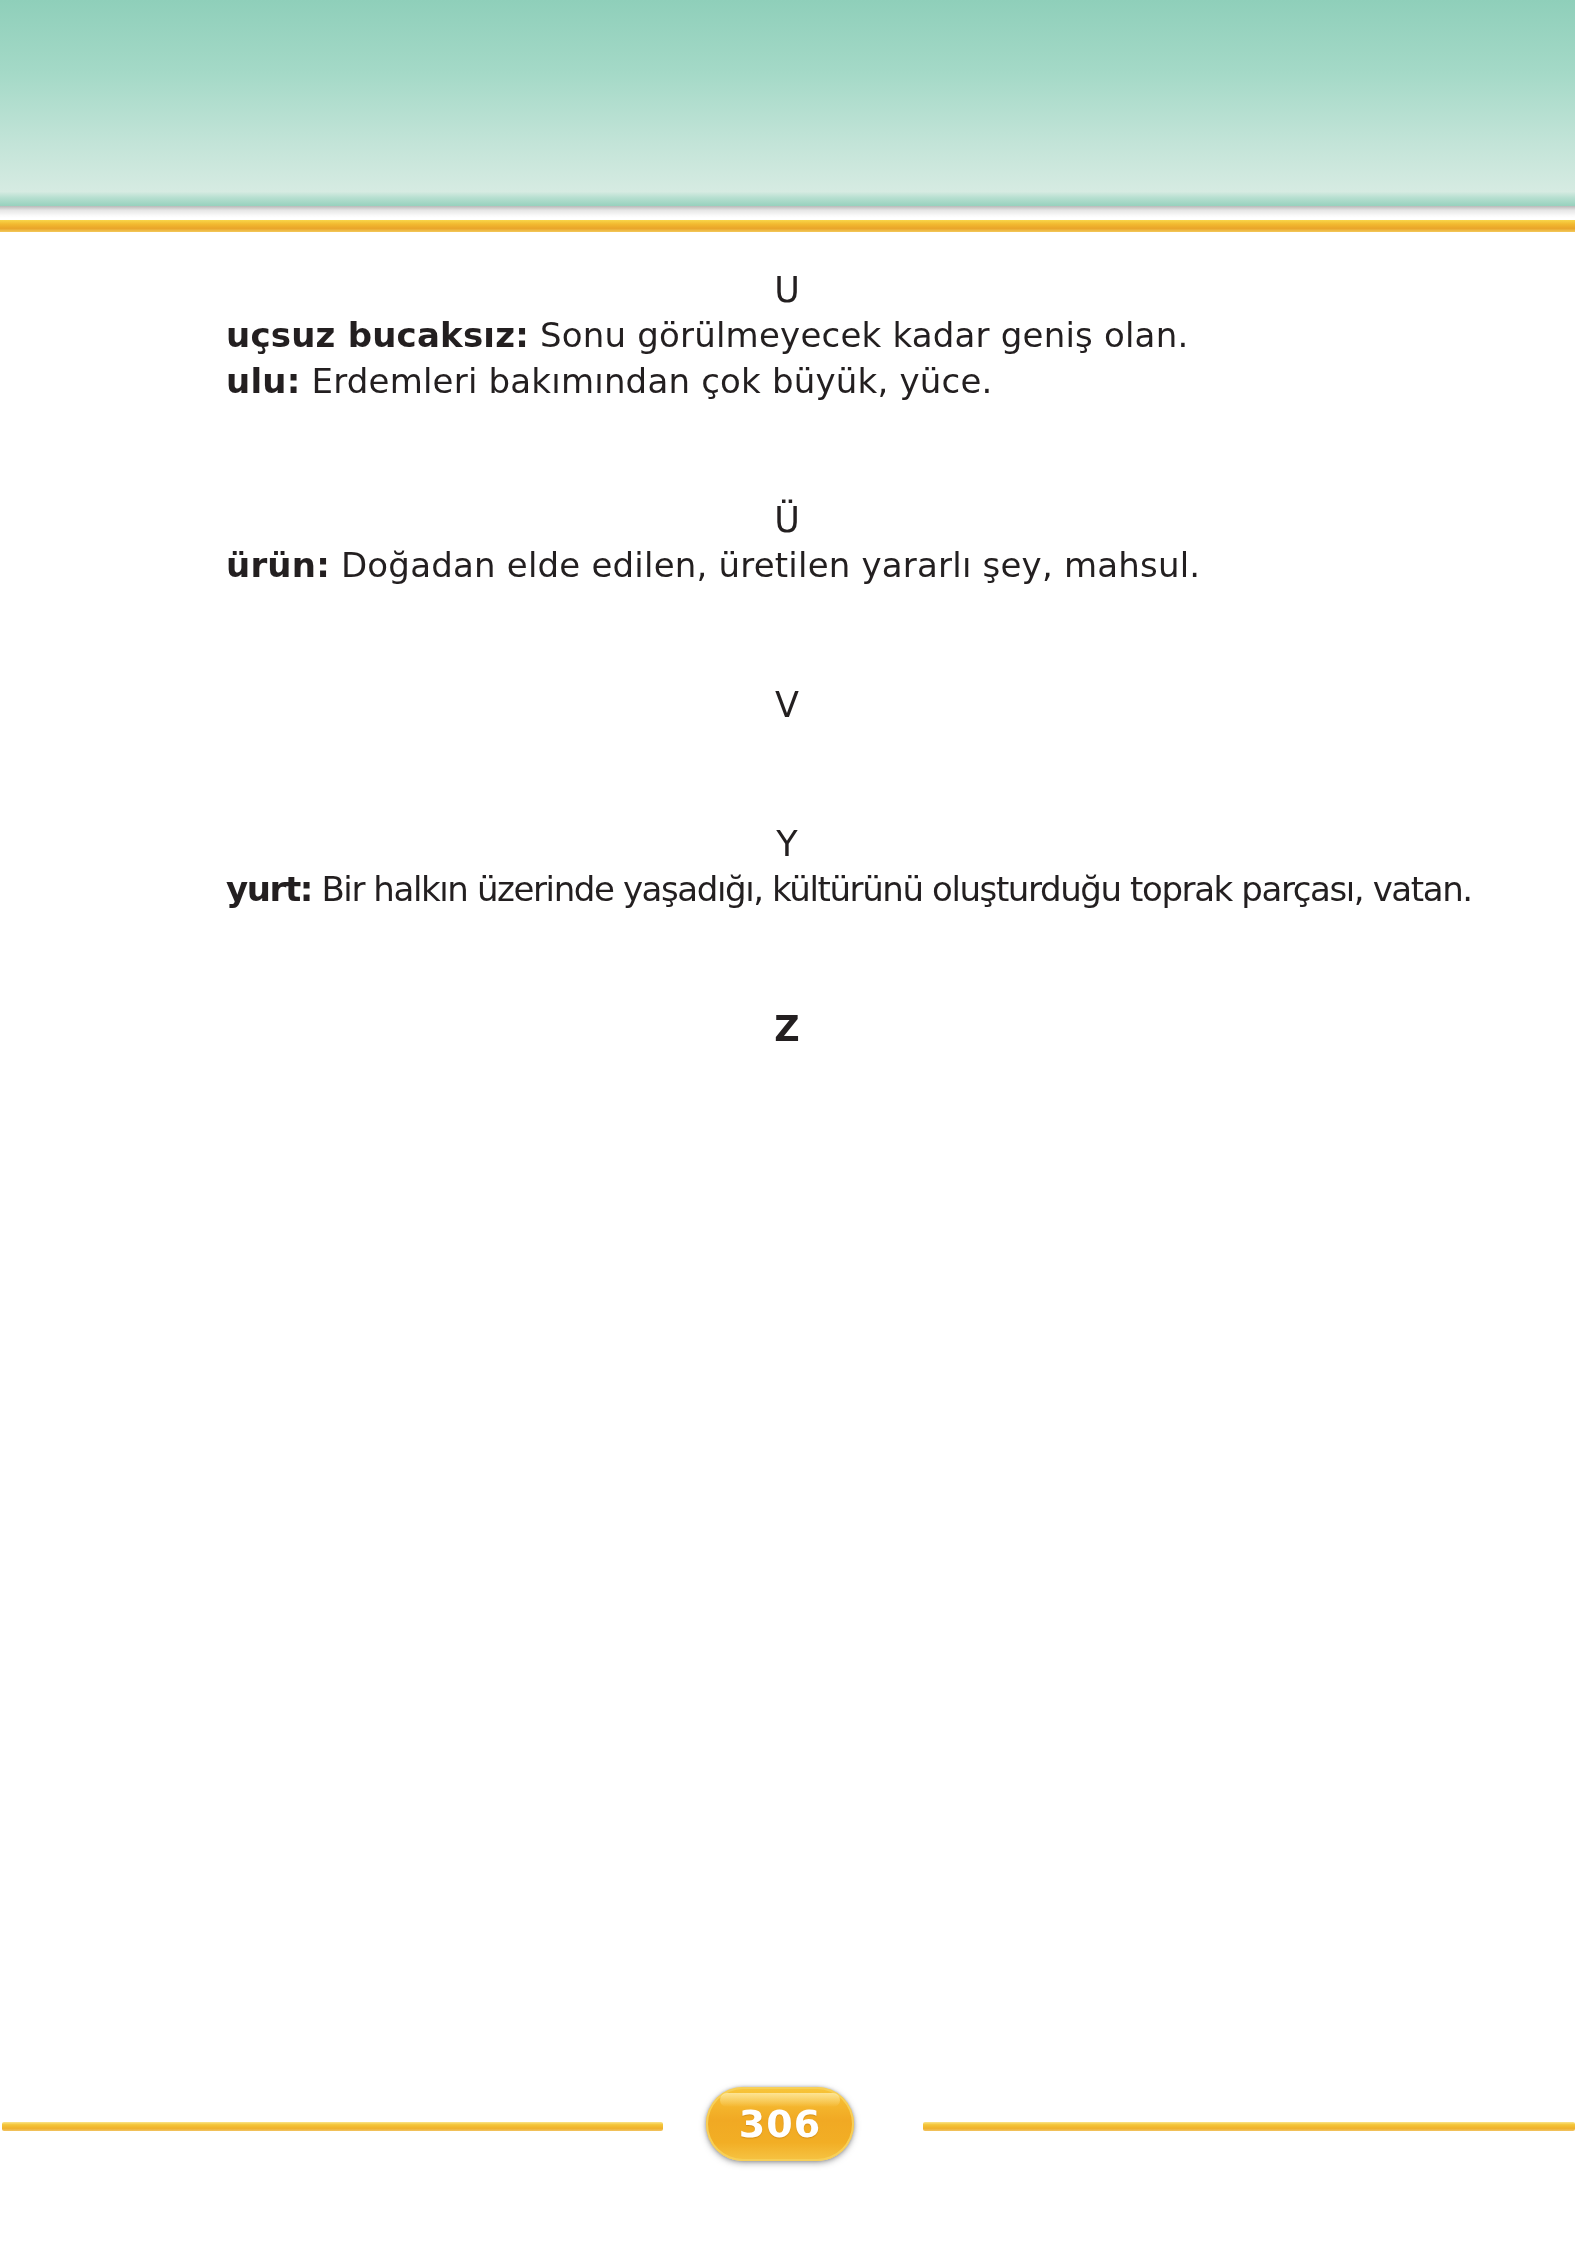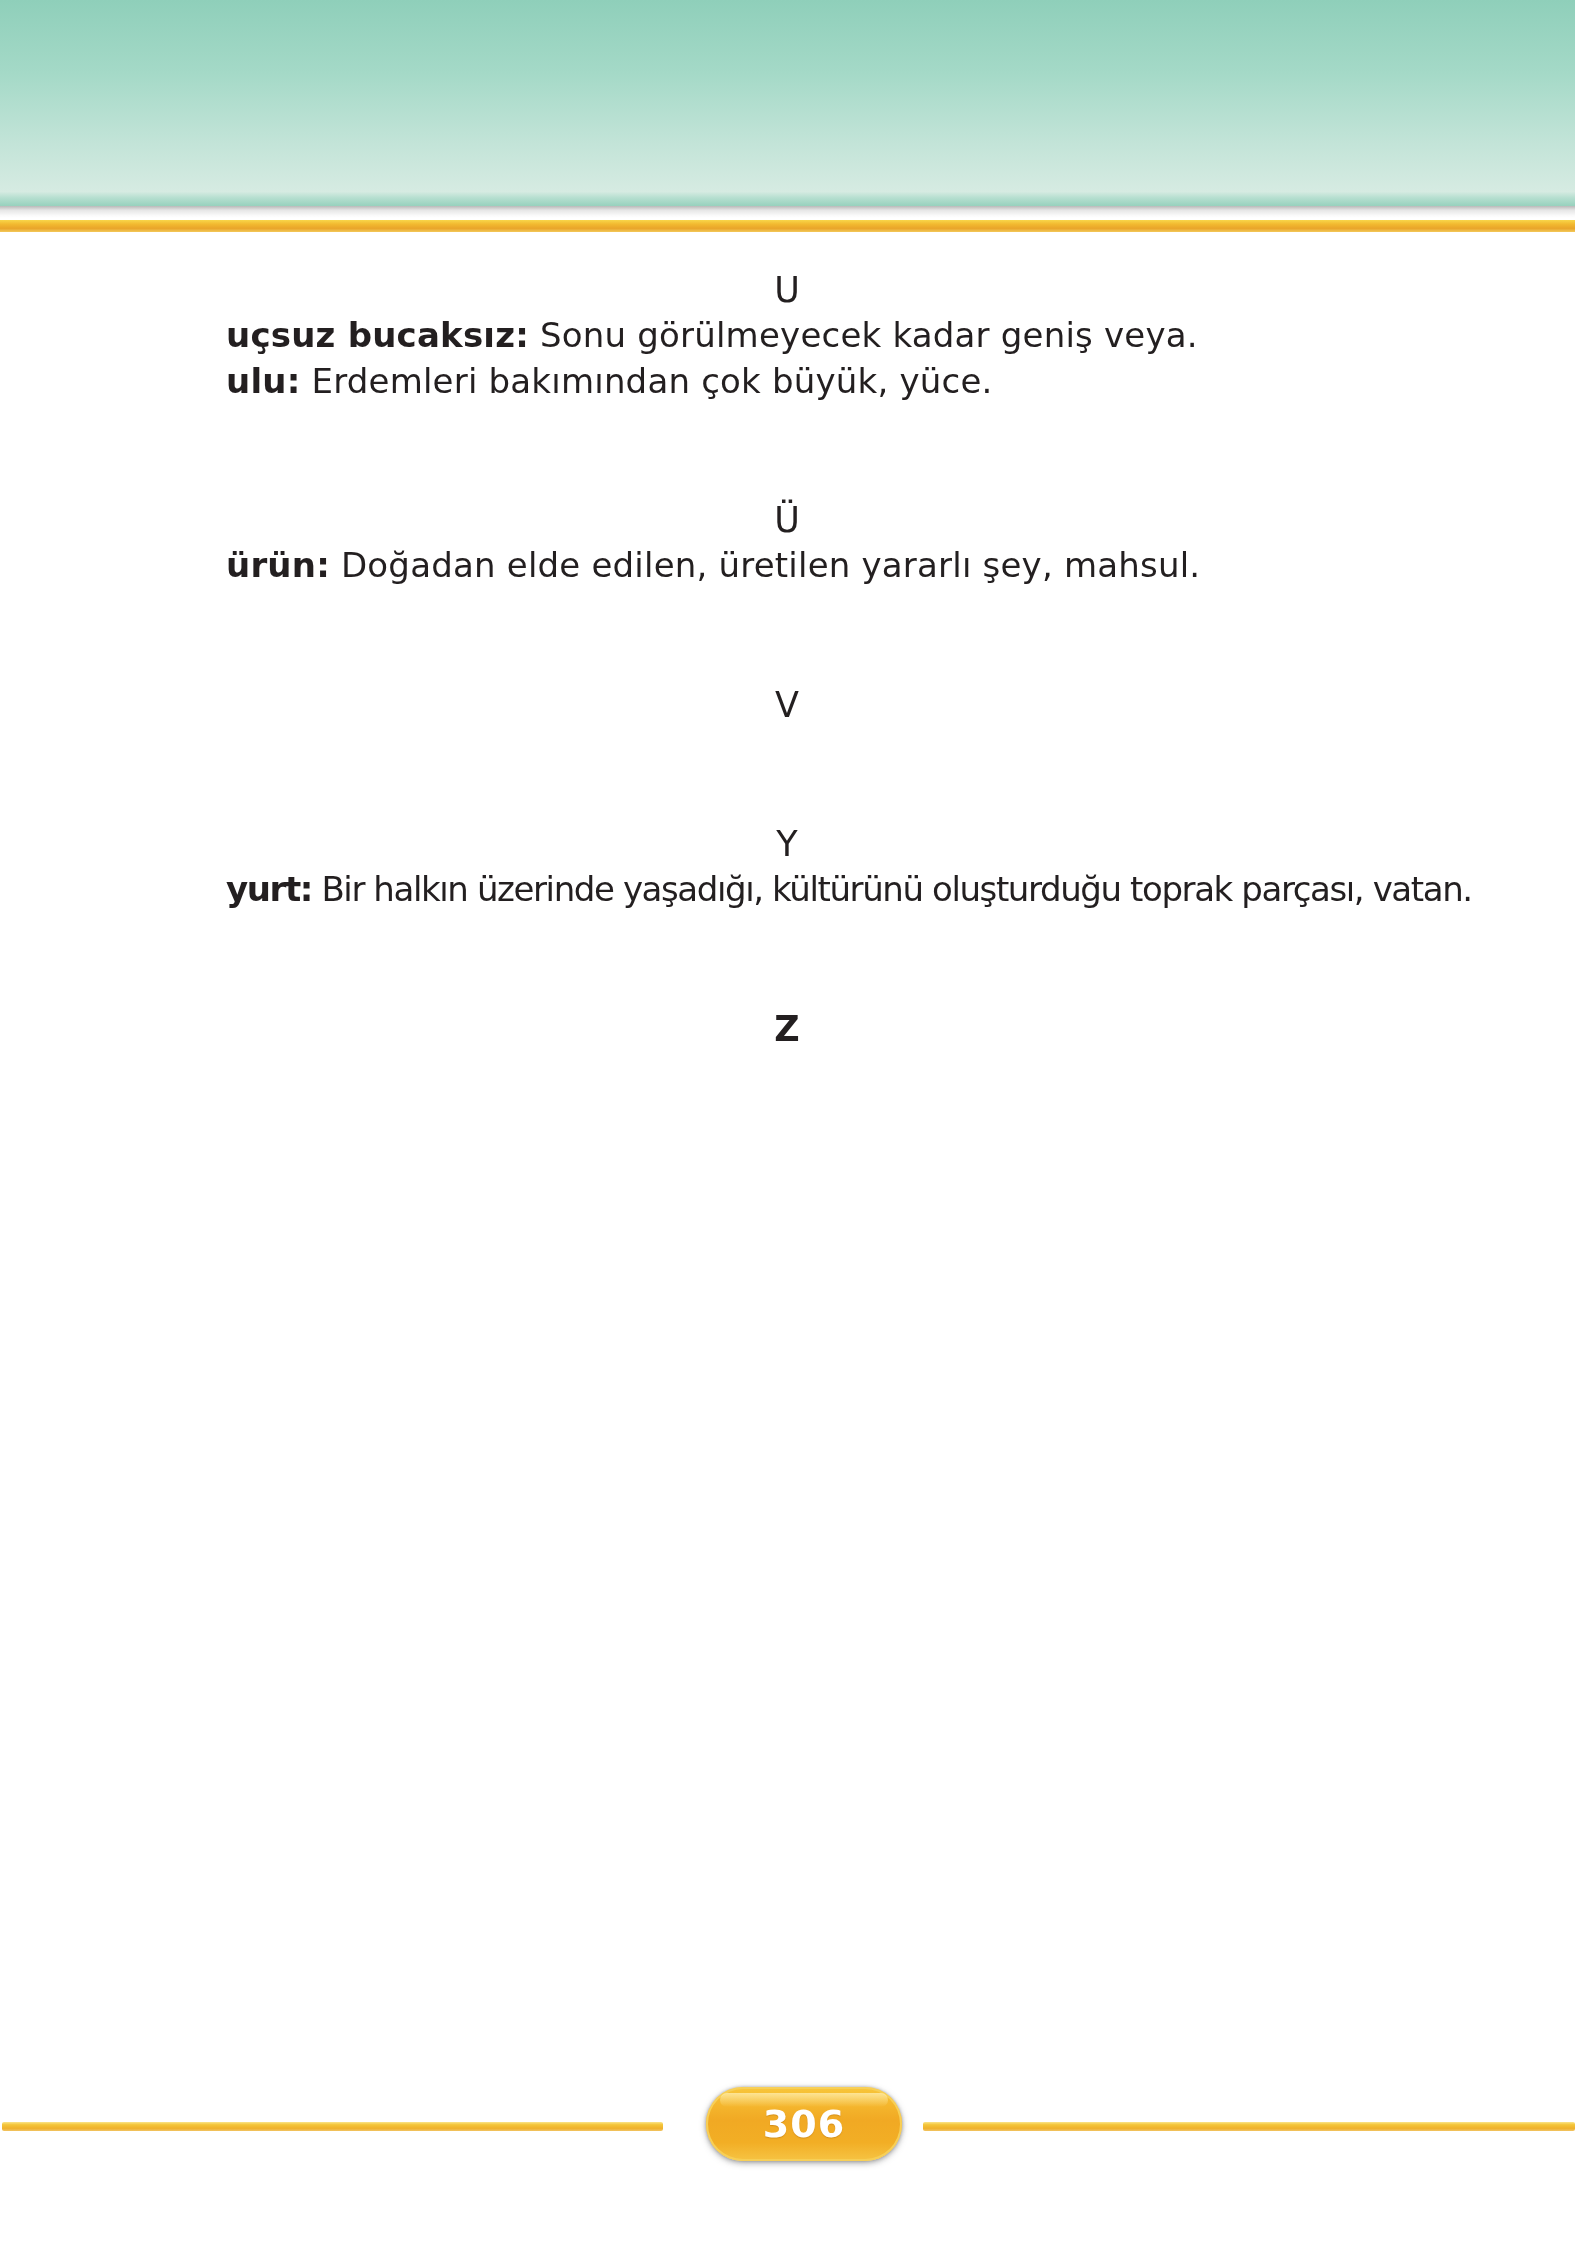--- a/index.html
+++ b/index.html
@@ -85,21 +85,21 @@
       background: linear-gradient(to bottom, #fbe48a 0%, #f4c63a 30%, #efb12c 70%, #f2c463 100%);
       border-radius: 2px;
     }
     .footer-line.left { left: 2px; width: 661px; }
     .footer-line.right { left: 923px; width: 652px; }
 
     .page-pill {
       position: absolute;
       left: 706px;
       top: 2087px;
-      width: 196px;
+      width: 148px;
       height: 74px;
       border-radius: 37px;
       background: linear-gradient(to bottom, #f8c63a 0%, #f1a923 45%, #f2ae25 75%, #f6c444 100%);
       box-shadow: 0 0 0 2px #f7cf57 inset, 0 2px 6px rgba(90, 90, 90, 0.55), 0 0 3px rgba(120,120,120,0.5);
       display: flex;
       align-items: center;
       justify-content: center;
     }
     .page-pill::before {
       content: "";
@@ -124,21 +124,21 @@
 
 <div class="header-band"></div>
 <div class="header-shadow"></div>
 <div class="header-stripe"></div>
 
 <main class="content">
 
   <section class="section">
     <div class="section-letter">U</div>
     <div class="entry">
-      <span class="term">uçsuz bucaksız:</span><span class="definition"> Sonu görülmeyecek kadar geniş veya.</span>
+      <span class="term">uçsuz bucaksız:</span><span class="definition"> Sonu görülmeyecek kadar geniş olan.</span>
     </div>
     <div class="entry">
       <span class="term">ulu:</span><span class="definition"> Erdemleri bakımından çok büyük, yüce.</span>
     </div>
   </section>
 
   <div class="gap" style="height:94px"></div>
 
   <section class="section">
     <div class="section-letter">Ü</div>

